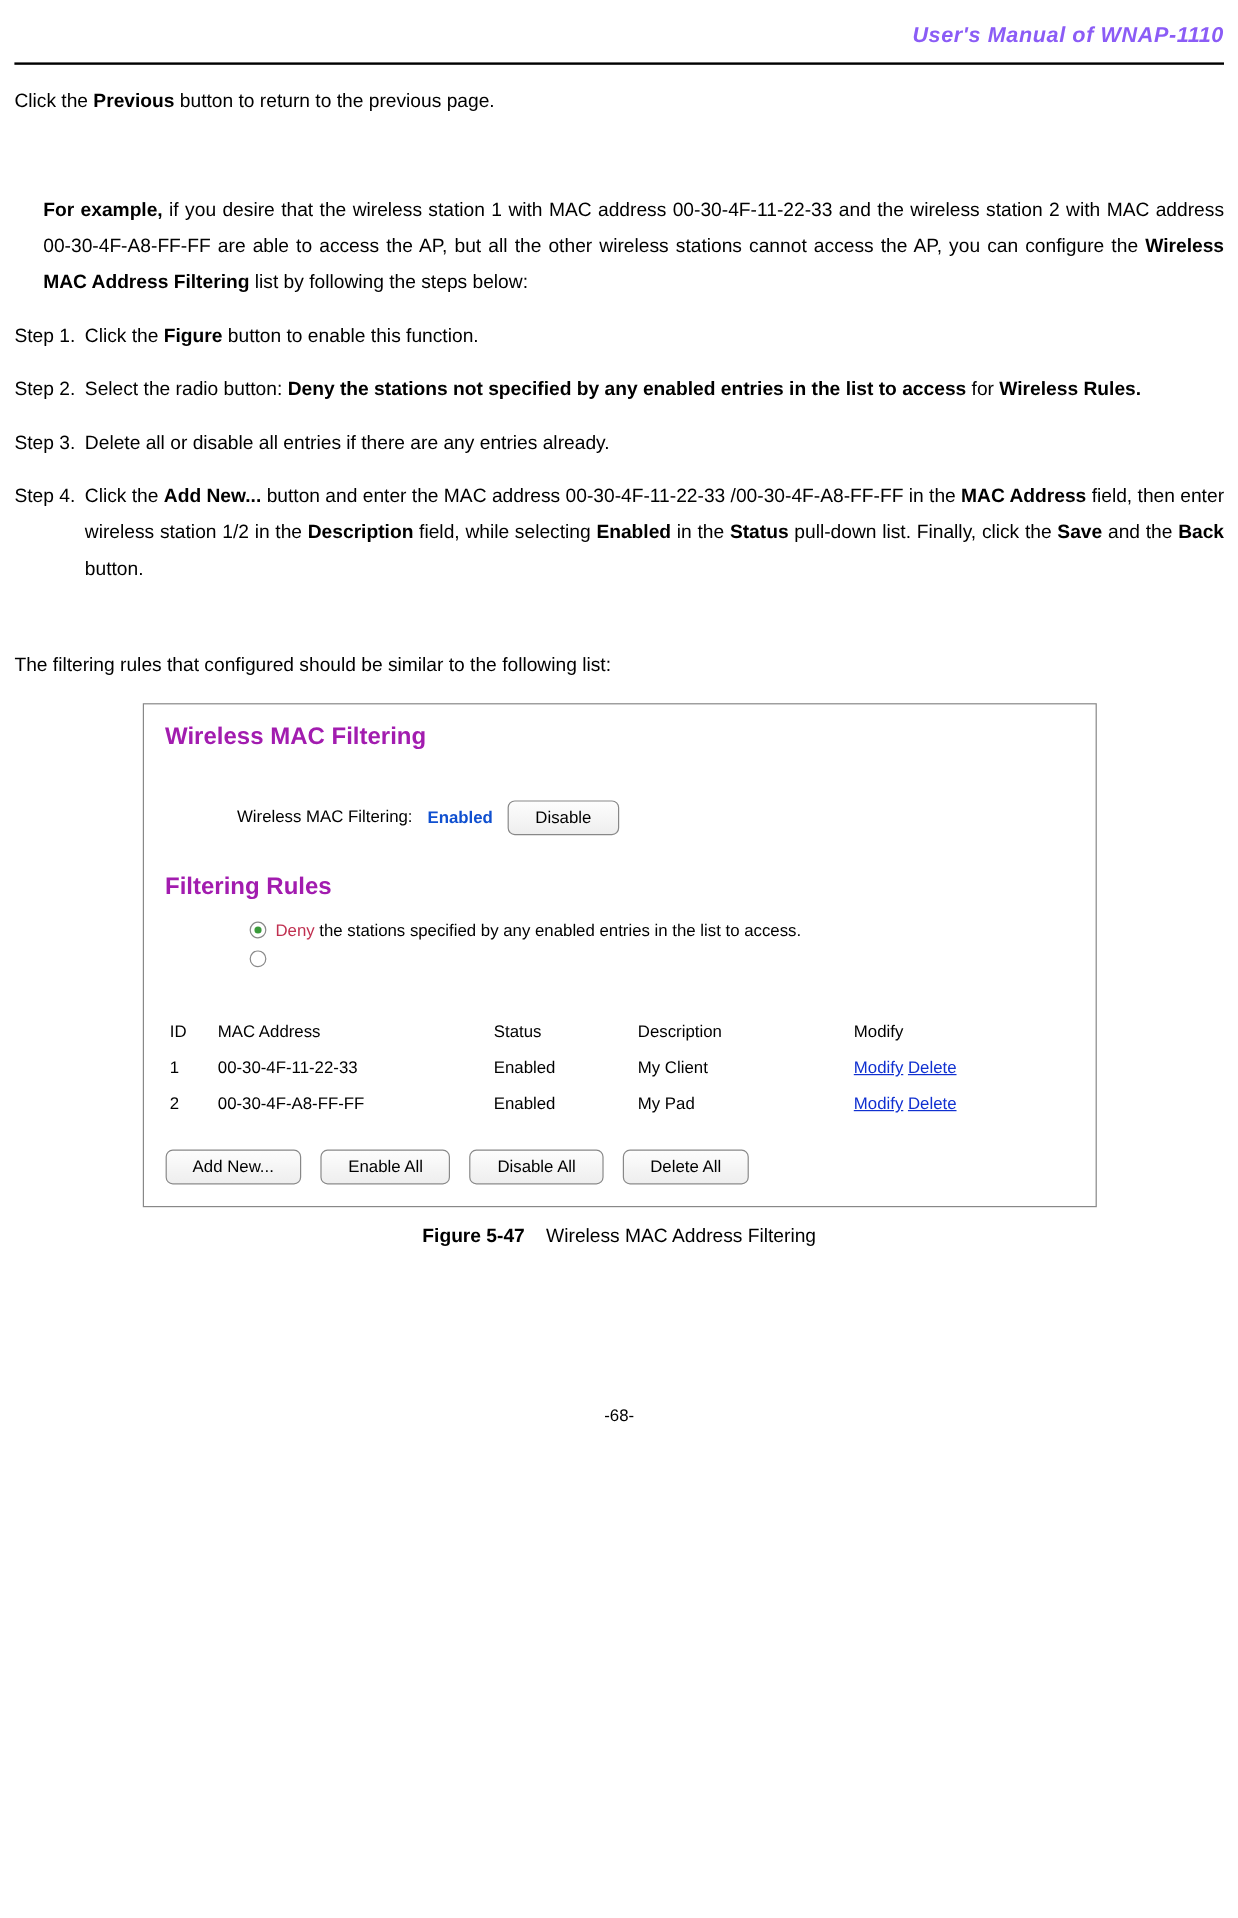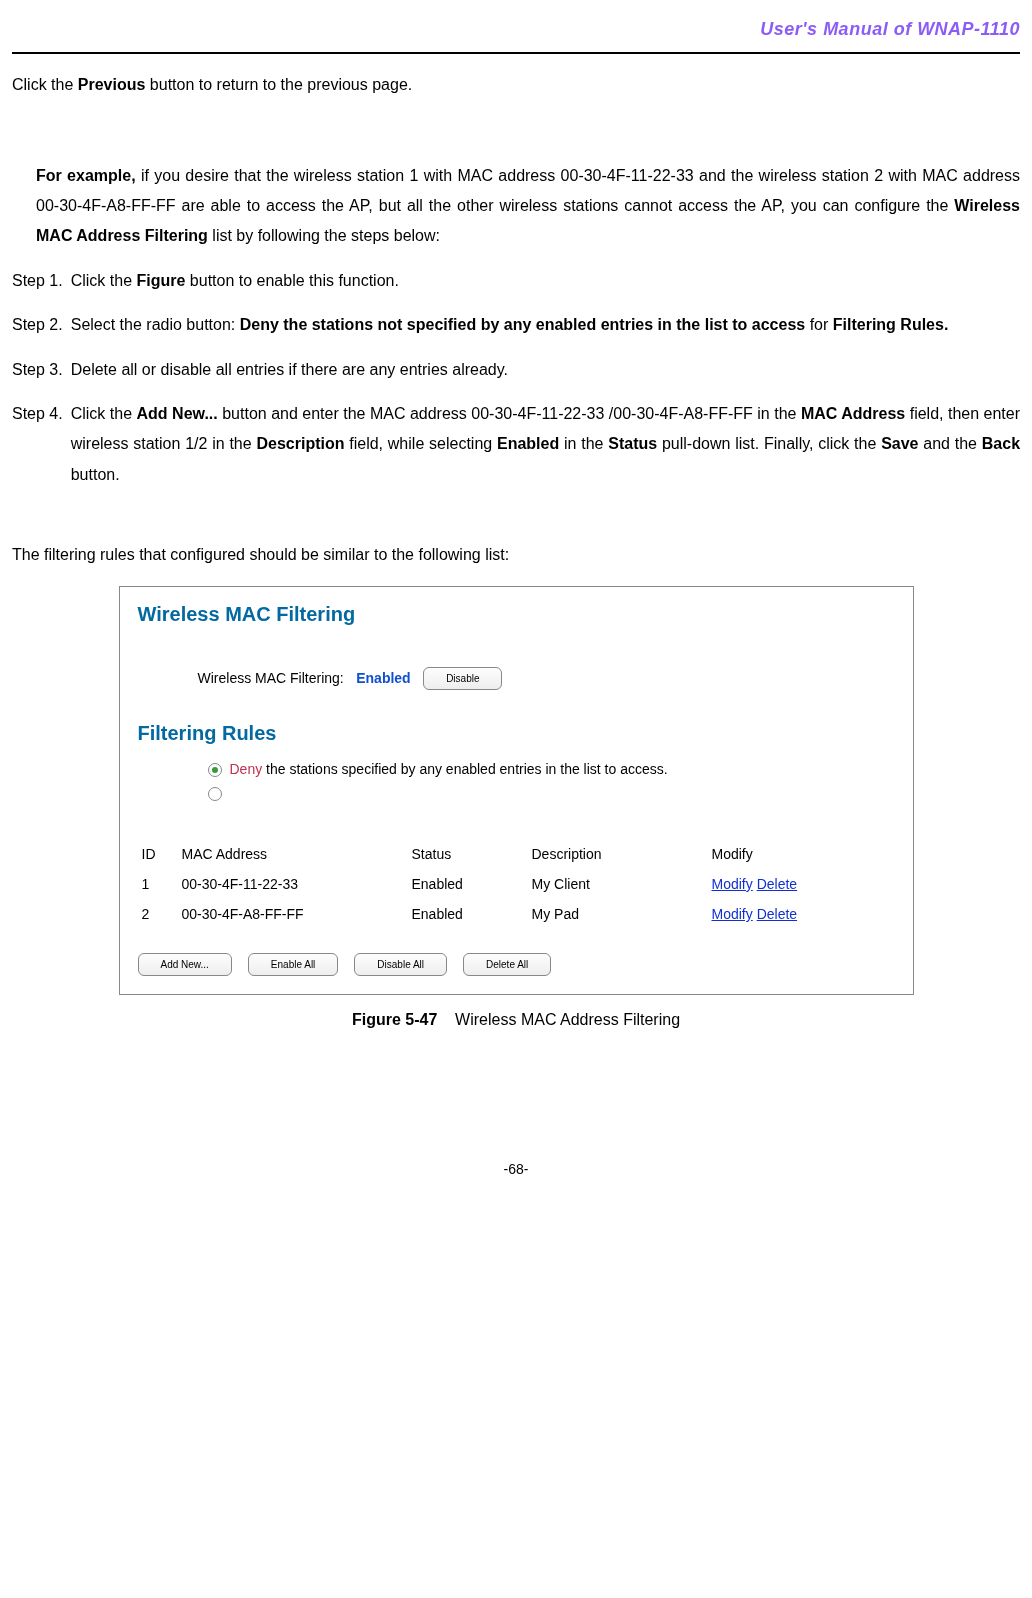--- a/index.html
+++ b/index.html
@@ -32,34 +32,34 @@
   .result-intro { margin-top: 50px; margin-bottom: 16px; }
   .figure-wrap {
     border: 1px solid #888;
     width: 795px;
     margin: 0 auto;
     padding: 14px 18px 18px 18px;
     font-family: Arial, Helvetica, sans-serif;
     line-height: 1.3;
   }
   .fig-h {
-    color: #0369a1;
+    color: #a21caf;
     font-weight: bold;
     font-size: 20px;
     margin-bottom: 40px;
   }
   .fig-sub-row { margin-left: 60px; margin-bottom: 30px; }
   .fig-label { font-size: 14px; color: #000; }
   .status-enabled { color: #1050D0; font-weight: bold; padding: 0 8px; font-size: 14px; }
   .ui-btn {
     display: inline-block;
     border: 1px solid #888;
     border-radius: 6px;
     padding: 4px 22px;
-    font-size: 10px;
+    font-size: 14px;
     background: linear-gradient(#fdfdfd,#eee);
     vertical-align: middle;
   }
   .rule-block { margin-bottom: 34px; }
   .rule-line { margin-left: 70px; font-size: 14px; padding: 4px 0; display: flex; align-items: center; }
   .radio {
     width: 14px; height: 14px; border: 1px solid #888; border-radius: 50%;
     display: inline-flex; align-items: center; justify-content: center;
     margin-right: 8px; flex-shrink: 0;
   }
@@ -99,21 +99,21 @@
     <div class="step-body">
       <span>Click the </span><b>Figure</b><span> button to enable this function.</span>
     </div>
   </div>
 </div>
 
 <div class="step">
   <div class="step-row">
     <div class="step-label">Step 2.</div>
     <div class="step-body">
-      <span>Select the radio button: </span><b>Deny the stations not specified by any enabled entries in the list to access</b><span> for </span><b>Filtering Rules.</b>
+      <span>Select the radio button: </span><b>Deny the stations not specified by any enabled entries in the list to access</b><span> for </span><b>Wireless Rules.</b>
     </div>
   </div>
 </div>
 
 <div class="step">
   <div class="step-row">
     <div class="step-label">Step 3.</div>
     <div class="step-body">
       <span>Delete all or disable all entries if there are any entries already.</span>
     </div>

